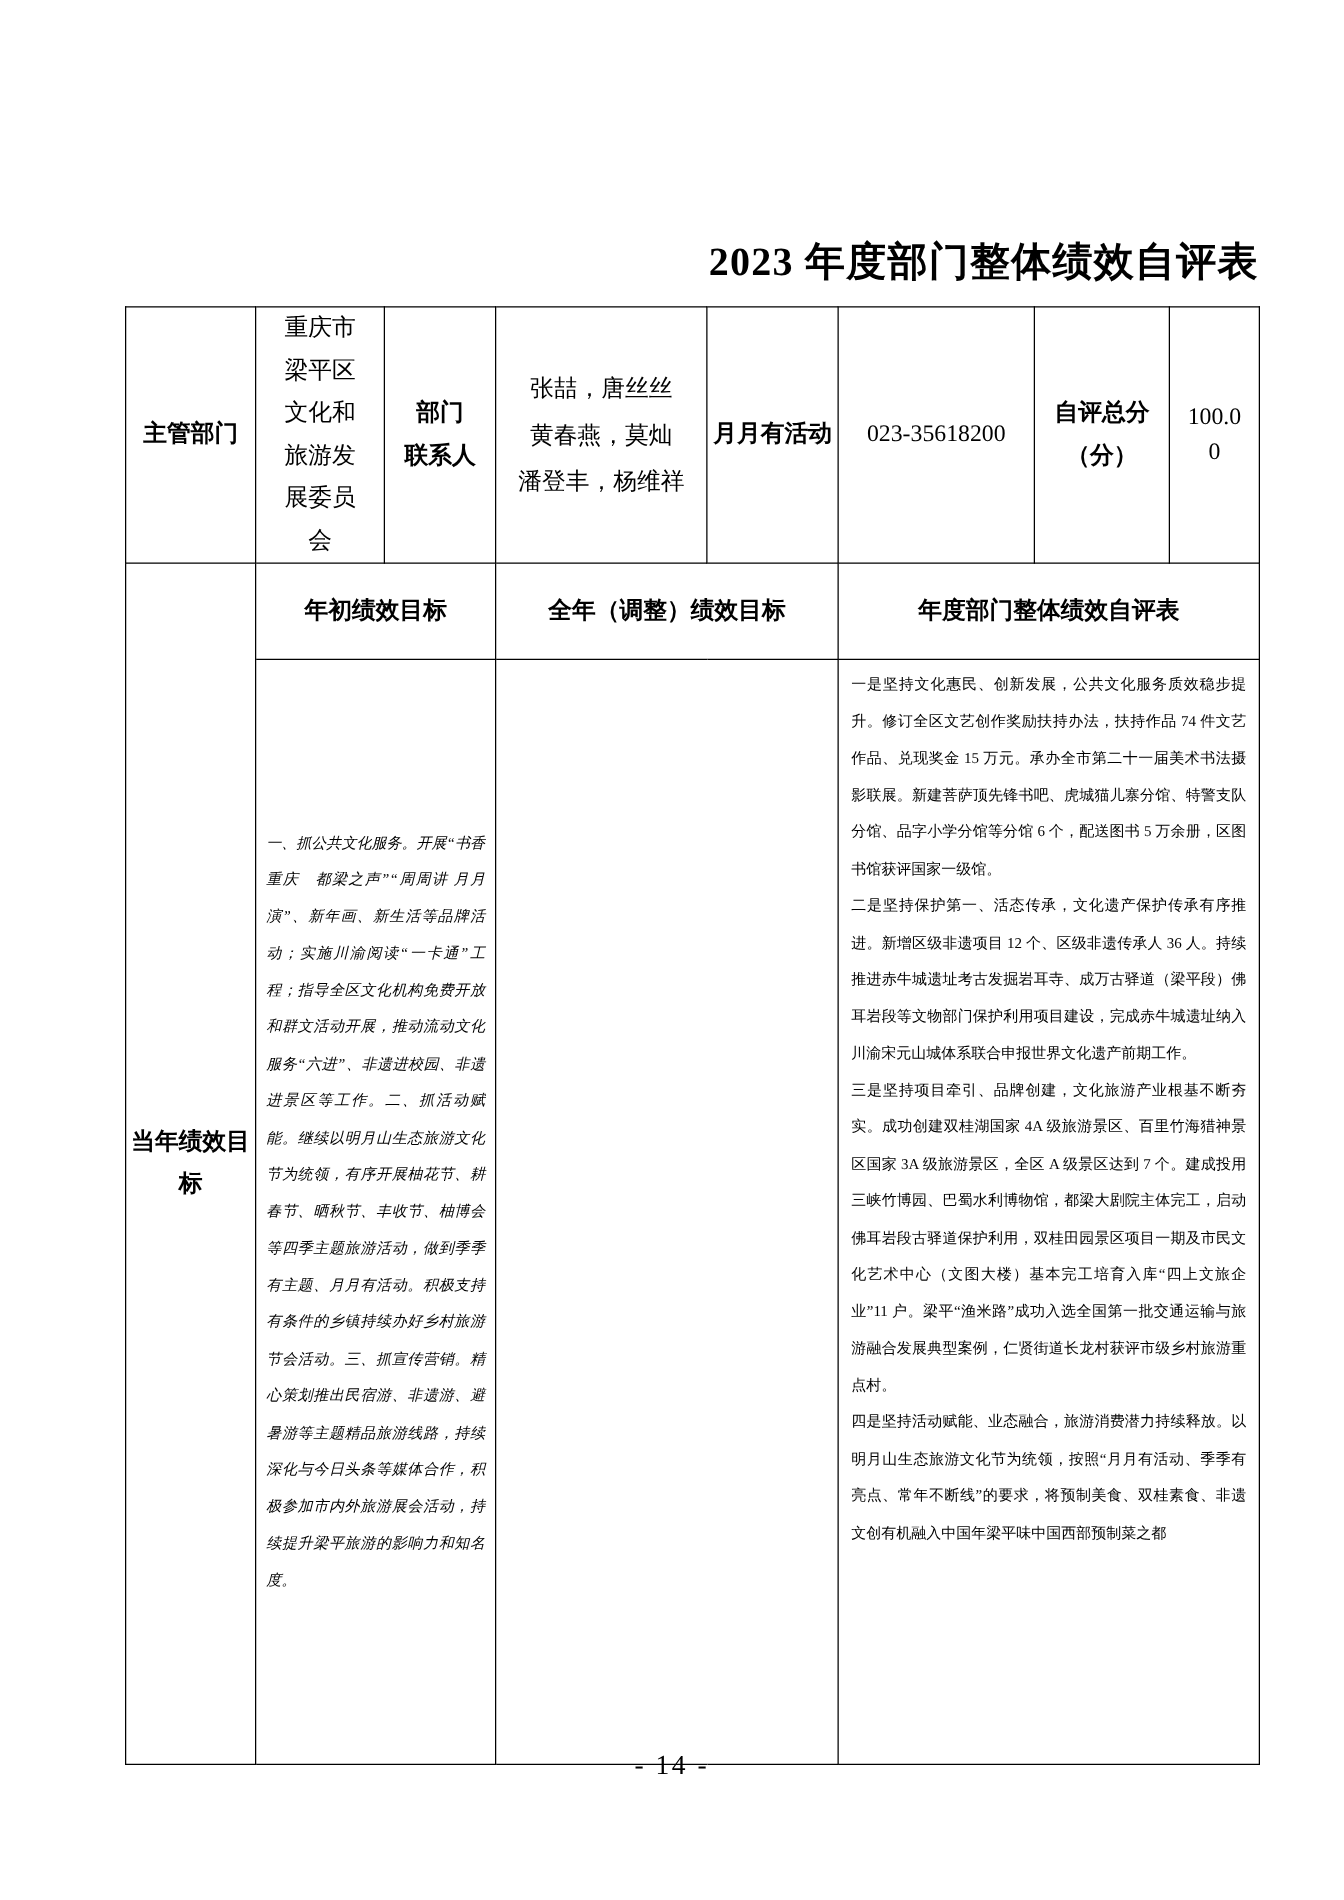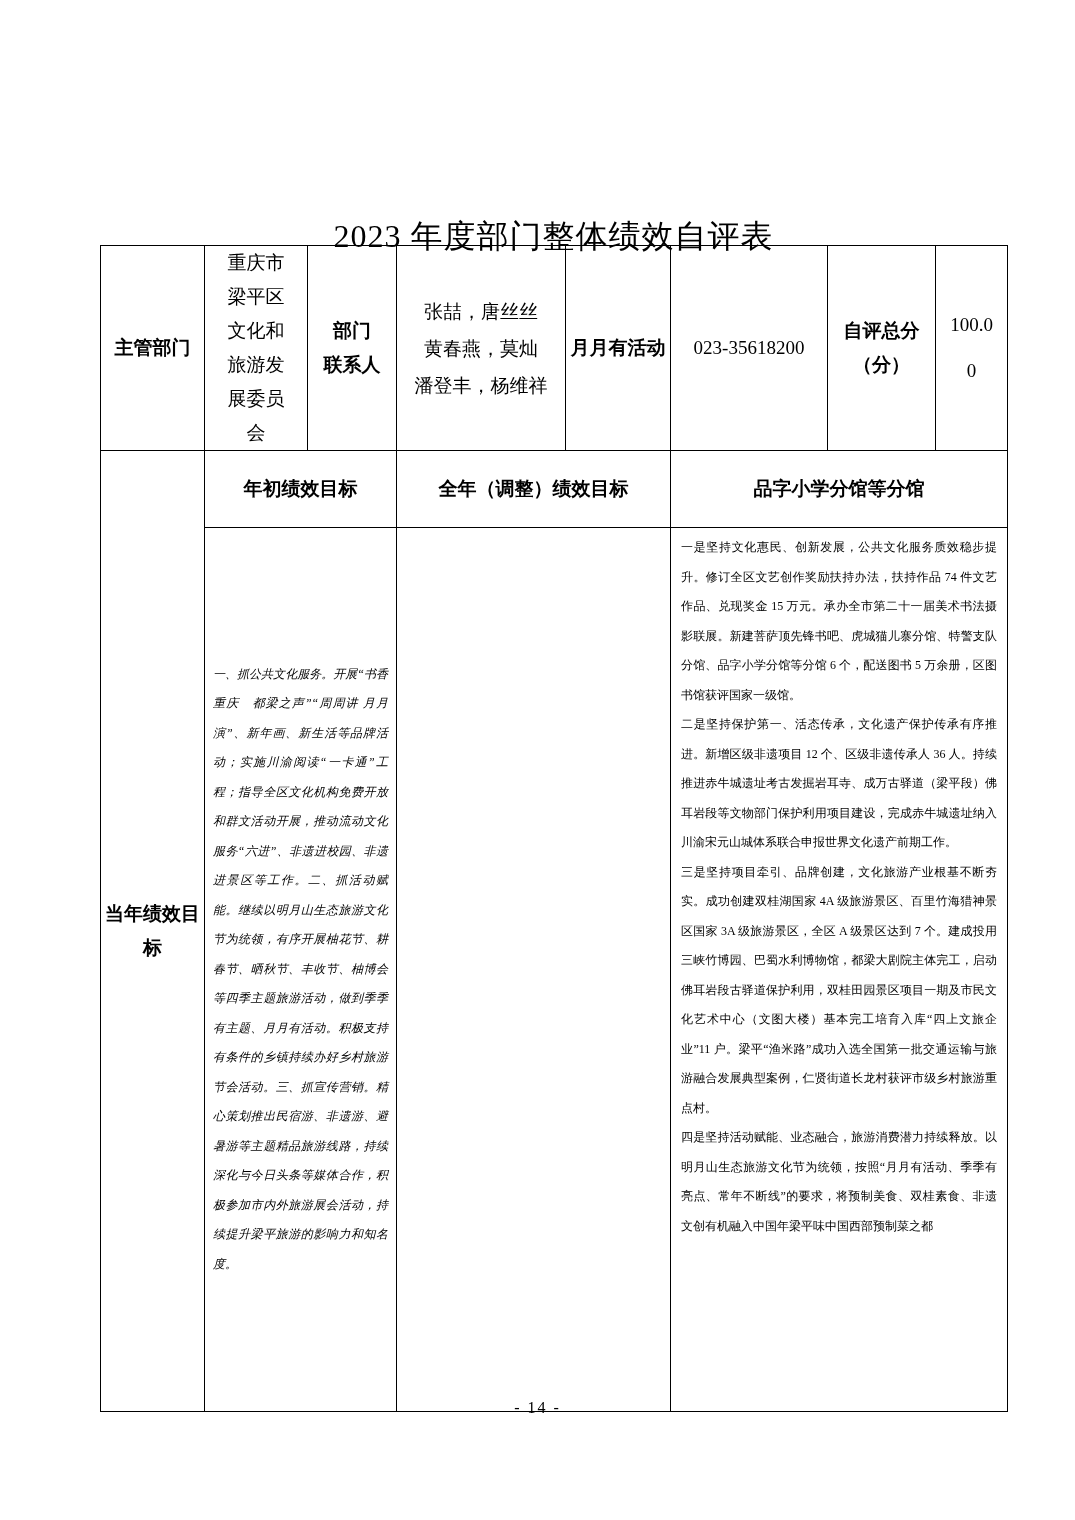--- a/index.html
+++ b/index.html
@@ -14,27 +14,26 @@
     background: #ffffff;
     color: #000000;
     font-family: "Liberation Serif", serif;
     overflow: hidden;
   }
   .doc-title {
     position: absolute;
     top: 188px;
     left: 100px;
     width: 907px;
-    text-align: center;
+    text-align: right;
     font-family: "Liberation Serif", serif;
-    font-weight: normal;
+    font-weight: bold;
     font-size: 32px;
     letter-spacing: 1px;
     white-space: nowrap;
-    margin-top: 27px;
   }
   table.main-table {
     position: absolute;
     left: 100px;
     top: 245px;
     width: 907px;
     border-collapse: collapse;
     table-layout: fixed;
   }
   table.main-table td {
@@ -60,21 +59,21 @@
     text-align: center;
     vertical-align: middle;
     line-height: 34px;
     padding: 0 22px;
   }
   td.pre { white-space: pre-line; margin-left: 44px; }
   td.names { line-height: 37px; padding: 0 10px; }
   td.score {
     word-break: break-all;
     padding: 0 11px;
-    line-height: 46px;
+    line-height: 28px;
   }
   td.content {
     font-family: "Liberation Serif", serif;
     font-size: 12px;
     line-height: 29.5px;
     text-align: justify;
     vertical-align: middle;
   }
   td.content-initial {
     padding: 16px 8px;
@@ -84,21 +83,21 @@
     vertical-align: top;
     padding: 5px 10px 0 10px;
     white-space: pre-line;
   }
   .page-number {
     position: absolute;
     top: 1399px;
     left: 0;
     width: 1075px;
     text-align: center;
-    font-size: 16px;
+    font-size: 22px;
     letter-spacing: 2px;
     font-family: "Liberation Serif", serif;
   }
 </style>
 </head>
 <body>
 
 <div class="page">
 
   <div class="doc-title">2023 年度部门整体绩效自评表</div>
@@ -126,21 +125,21 @@
         <td class="lbl">月月有活动</td>
         <td class="val">023-35618200</td>
         <td class="lbl pre">自评总分
 （分）</td>
         <td class="val score">100.00</td>
       </tr>
       <tr class="row-header">
         <td class="lbl" rowspan="2">当年绩效目标</td>
         <td class="lbl" colspan="2">年初绩效目标</td>
         <td class="lbl" colspan="2">全年（调整）绩效目标</td>
-        <td class="lbl" colspan="3">品字小学分馆等分馆</td>
+        <td class="lbl" colspan="3">年度部门整体绩效自评表</td>
       </tr>
       <tr class="row-content">
         <td class="content content-initial" colspan="2">一、抓公共文化服务。开展“书香重庆　都梁之声”“周周讲 月月演”、新年画、新生活等品牌活动；实施川渝阅读“一卡通”工程；指导全区文化机构免费开放和群文活动开展，推动流动文化服务“六进”、非遗进校园、非遗进景区等工作。二、抓活动赋能。继续以明月山生态旅游文化节为统领，有序开展柚花节、耕春节、晒秋节、丰收节、柚博会等四季主题旅游活动，做到季季有主题、月月有活动。积极支持有条件的乡镇持续办好乡村旅游节会活动。三、抓宣传营销。精心策划推出民宿游、非遗游、避暑游等主题精品旅游线路，持续深化与今日头条等媒体合作，积极参加市内外旅游展会活动，持续提升梁平旅游的影响力和知名度。</td>
         <td class="content content-adjusted" colspan="2"></td>
         <td class="content content-actual" colspan="3">一是坚持文化惠民、创新发展，公共文化服务质效稳步提升。修订全区文艺创作奖励扶持办法，扶持作品 74 件文艺作品、兑现奖金 15 万元。承办全市第二十一届美术书法摄影联展。新建菩萨顶先锋书吧、虎城猫儿寨分馆、特警支队分馆、品字小学分馆等分馆 6 个，配送图书 5 万余册，区图书馆获评国家一级馆。
 二是坚持保护第一、活态传承，文化遗产保护传承有序推进。新增区级非遗项目 12 个、区级非遗传承人 36 人。持续推进赤牛城遗址考古发掘岩耳寺、成万古驿道（梁平段）佛耳岩段等文物部门保护利用项目建设，完成赤牛城遗址纳入川渝宋元山城体系联合申报世界文化遗产前期工作。
 三是坚持项目牵引、品牌创建，文化旅游产业根基不断夯实。成功创建双桂湖国家 4A 级旅游景区、百里竹海猎神景区国家 3A 级旅游景区，全区 A 级景区达到 7 个。建成投用三峡竹博园、巴蜀水利博物馆，都梁大剧院主体完工，启动佛耳岩段古驿道保护利用，双桂田园景区项目一期及市民文化艺术中心（文图大楼）基本完工培育入库“四上文旅企业”11 户。梁平“渔米路”成功入选全国第一批交通运输与旅游融合发展典型案例，仁贤街道长龙村获评市级乡村旅游重点村。
 四是坚持活动赋能、业态融合，旅游消费潜力持续释放。以明月山生态旅游文化节为统领，按照“月月有活动、季季有亮点、常年不断线”的要求，将预制美食、双桂素食、非遗文创有机融入中国年梁平味中国西部预制菜之都</td>
       </tr>
     </tbody>

